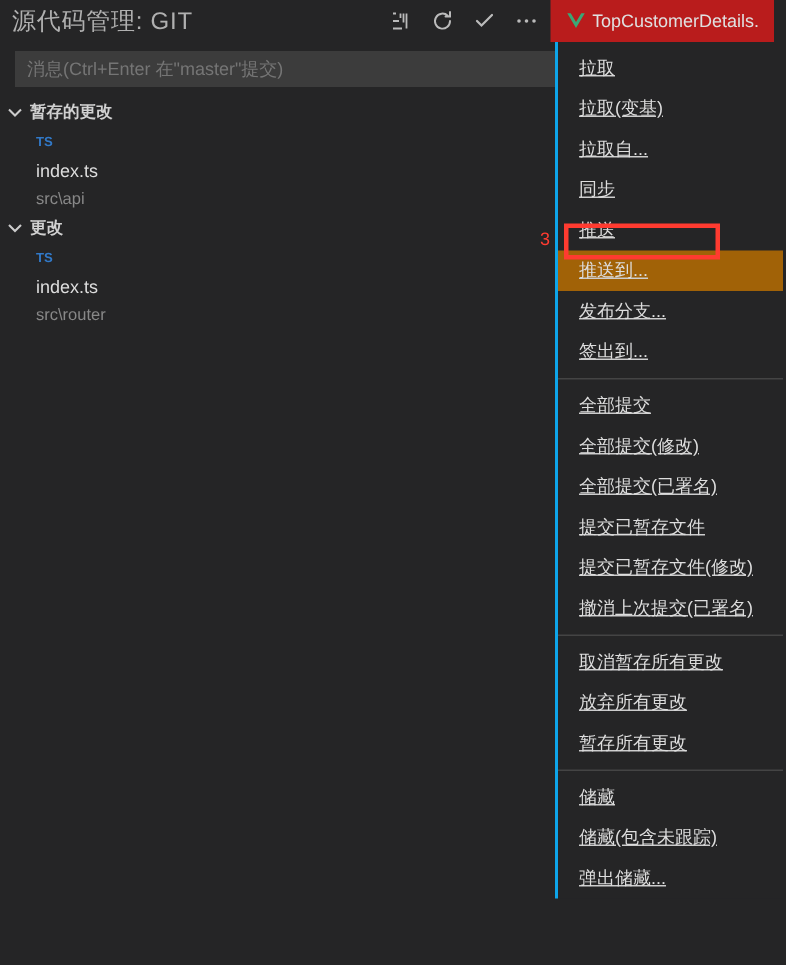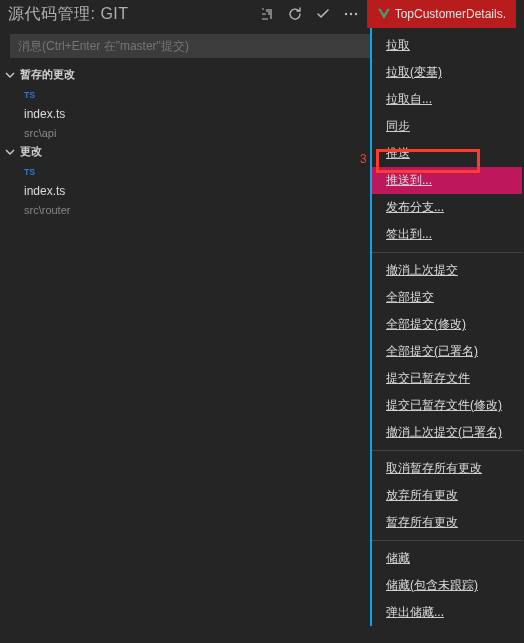--- a/index.html
+++ b/index.html
@@ -105,21 +105,21 @@
       border-left: 2px solid #0ea5e9;
       padding-top: 4px;
       text-decoration: underline;
     }
     .menu-item {
       padding: 5px 14px;
       font-size: 12px;
       color: #ddd;
       cursor: pointer;
     }
-    .menu-item.highlighted { background: #be185d; }
+    .menu-item.highlighted { background: #a16207; }
     .menu-separator {
       height: 1px;
       background: #444;
       margin: 4px 0;
     }
     .annotation-box {
       position: absolute;
       border: 3px solid #ff3b30;
       pointer-events: none;
       z-index: 101;
@@ -216,21 +216,20 @@
 <div class="context-menu">
   <div class="menu-item">拉取</div>
   <div class="menu-item">拉取(变基)</div>
   <div class="menu-item">拉取自...</div>
   <div class="menu-item">同步</div>
   <div class="menu-item">推送</div>
   <div class="menu-item highlighted">推送到...</div>
   <div class="menu-item">发布分支...</div>
   <div class="menu-item">签出到...</div>
   <div class="menu-separator"></div>
-  <div class="menu-item">撤消上次提交</div>
   <div class="menu-item">全部提交</div>
   <div class="menu-item">全部提交(修改)</div>
   <div class="menu-item">全部提交(已署名)</div>
   <div class="menu-item">提交已暂存文件</div>
   <div class="menu-item">提交已暂存文件(修改)</div>
   <div class="menu-item">撤消上次提交(已署名)</div>
   <div class="menu-separator"></div>
   <div class="menu-item">取消暂存所有更改</div>
   <div class="menu-item">放弃所有更改</div>
   <div class="menu-item">暂存所有更改</div>

